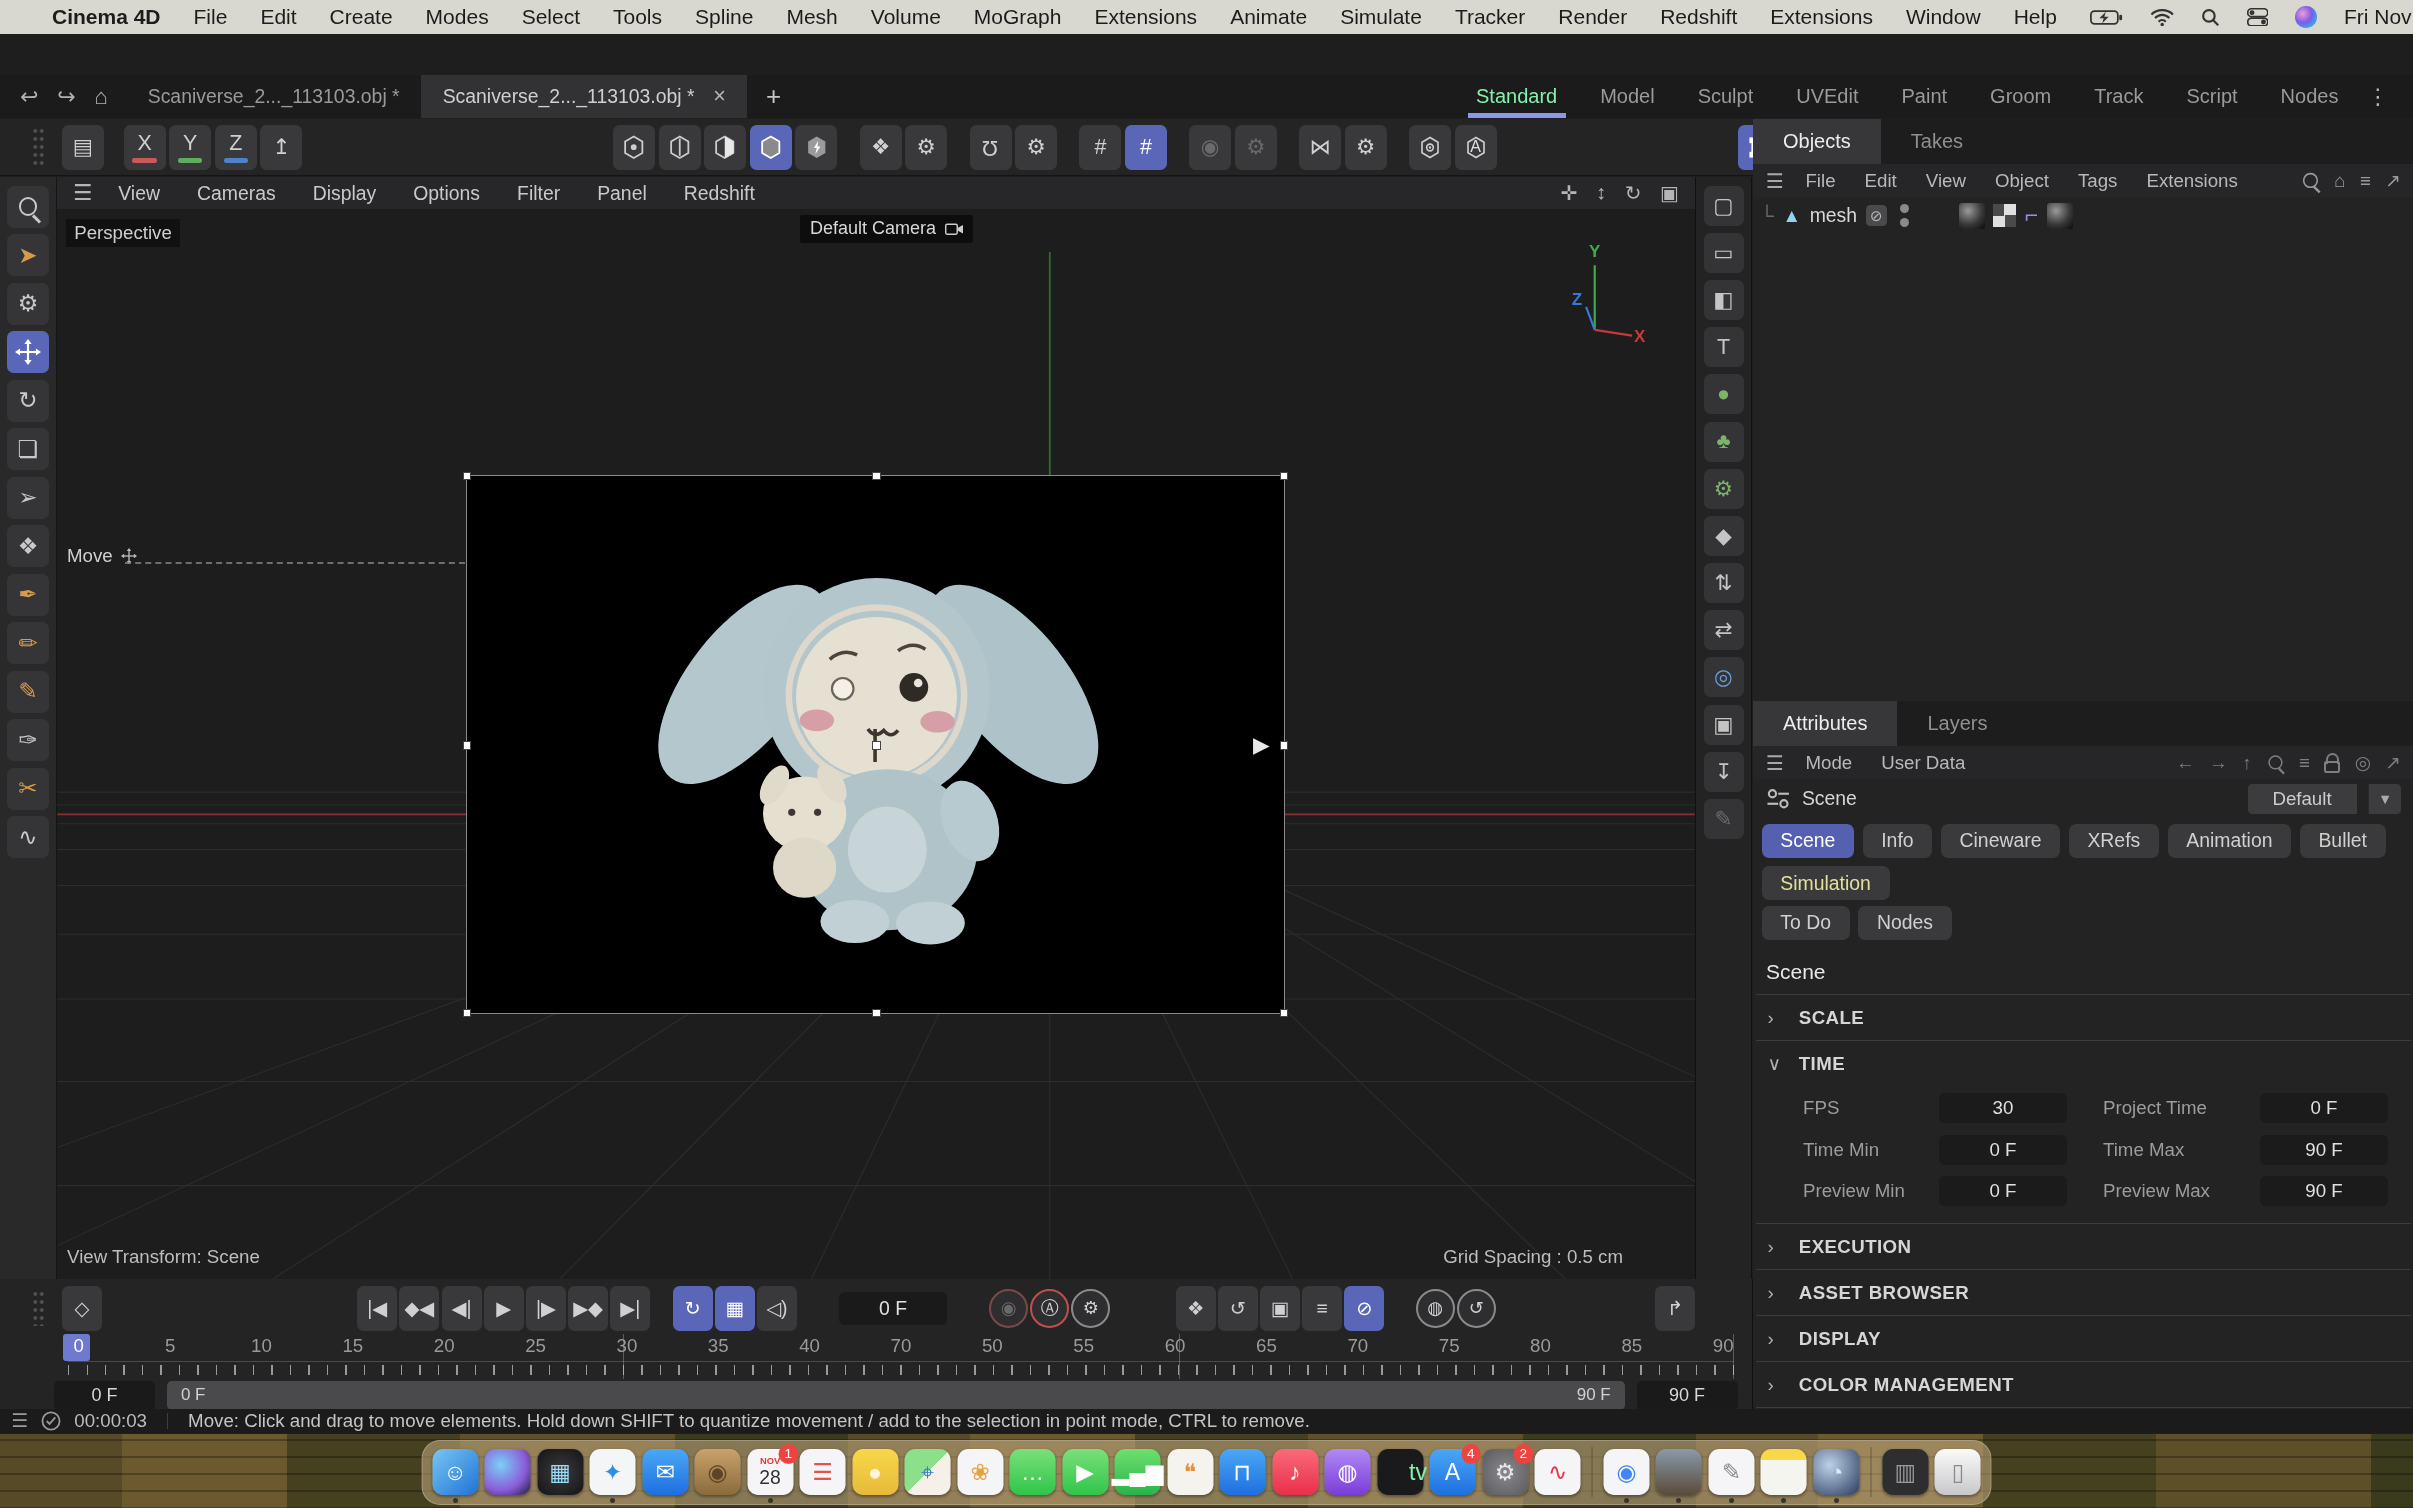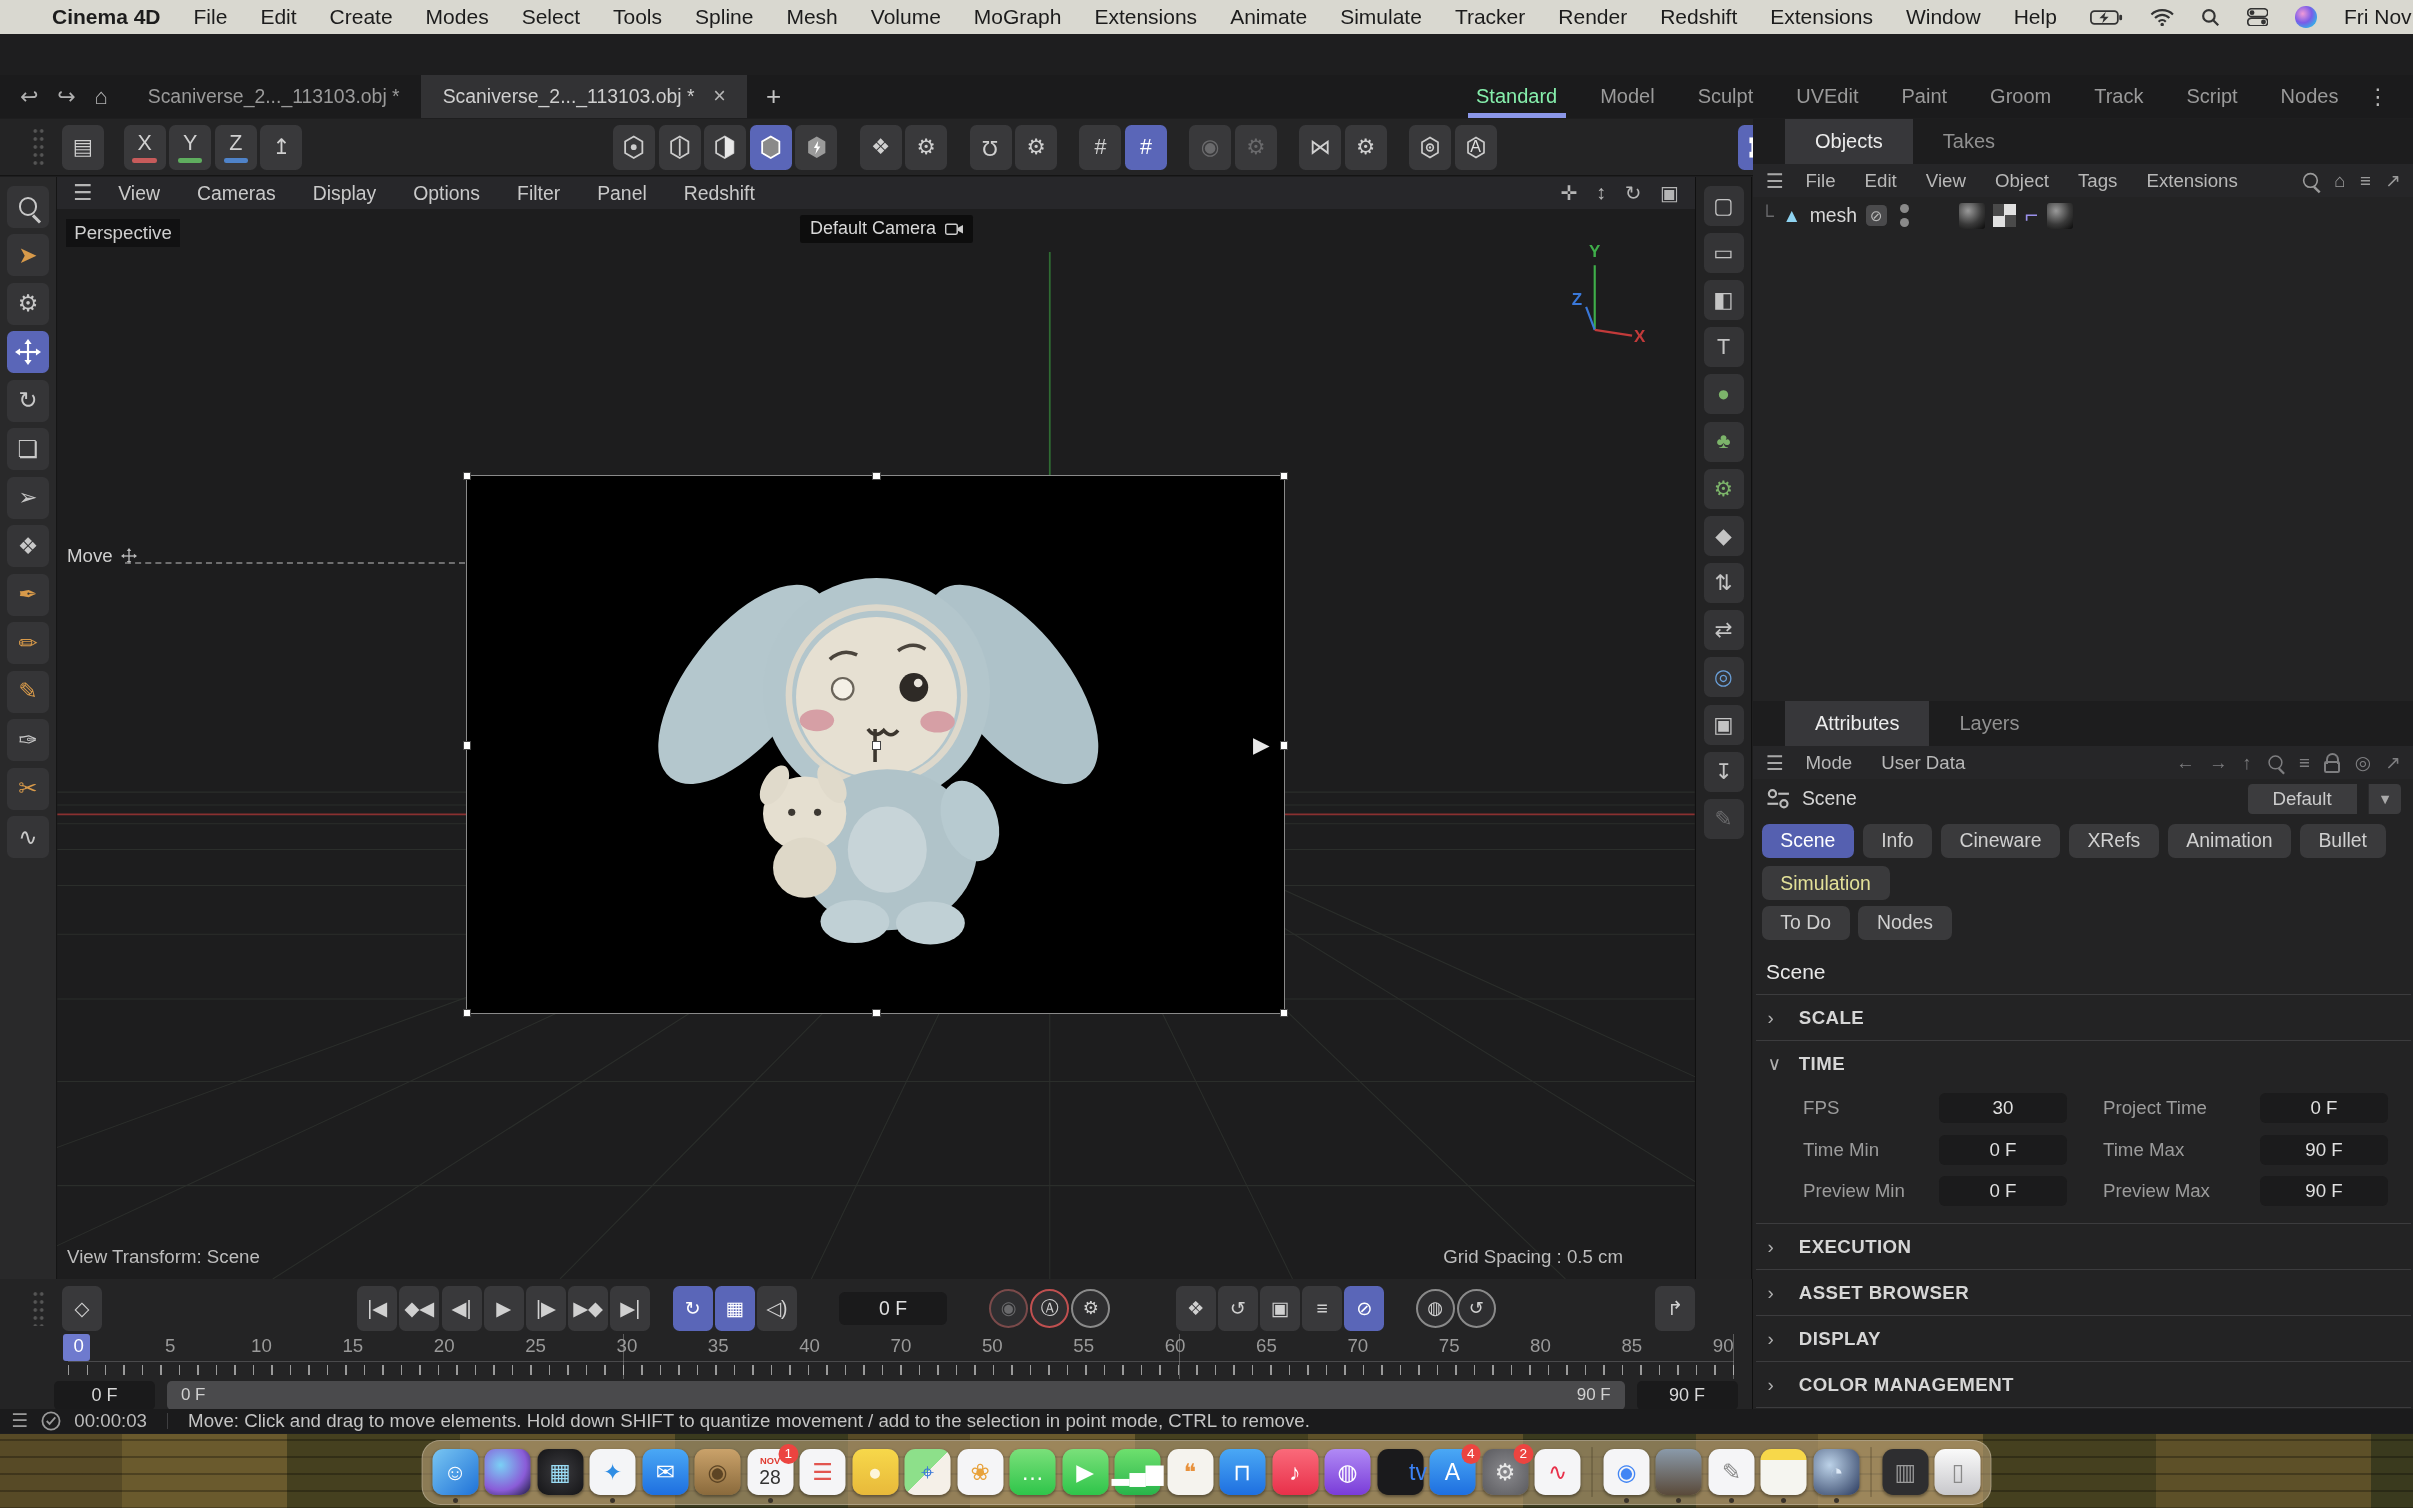--- a/index.html
+++ b/index.html
@@ -74,21 +74,21 @@
 
   
   .sidestrip { position:absolute; left:1695px; top:177px; width:57px; height:1102px; background:#232324; border-left:0.7px solid #101010; border-right:0.7px solid #101010; display:flex; flex-direction:column; align-items:center; padding-top:8.6px; gap:7.2px; }
   .sbtn { width:40px; height:40px; border-radius:6.5px; background:#343436; color:#c4c4c4; display:flex; align-items:center; justify-content:center; font-size:21.5px; flex:none; }
   .sbtn .grn { color:#7cb46a; } .sbtn .blu { color:#6a9fd8; }
 
   
   .rpanel { position:absolute; left:1753px; top:119px; width:661px; height:1291px; background:#232324; }
   .ptabs { height:45px; background:#1d1d1e; display:flex; align-items:stretch; font-size:20px; color:#909090; }
   .ptab { display:flex; align-items:center; padding:0 30px; }
-  .ptab.active { background:#37373a; color:#ececec;margin-left:32px; }
+  .ptab.active { background:#37373a; color:#ececec; }
   .pmenu { height:33px; display:flex; align-items:center; padding:0 13px; gap:0; font-size:18.7px; color:#b8b8b8; background:#262628; }
   .pmenu .burger { font-size:20px; margin-right:21.5px; color:#a8a8a8; }
   .pmenu .pmi { margin-right:29px; }
   .pmicons { margin-left:auto; display:flex; gap:14.4px; align-items:center; font-size:18.7px; color:#9a9a9a; }
   .objrow { height:37px; display:flex; align-items:center; padding:0 7.2px; gap:8.6px; font-size:19.4px; color:#d8d8d8; }
   .meshtri { color:#8fd4f2; font-size:18.7px; }
   .vdots { display:flex; flex-direction:column; gap:5px; margin-left:4.3px; }
   .vdot { width:9.3px; height:9.3px; border-radius:50%; background:#8a8a8a; }
   .toggle { width:21.5px; height:21.5px; border-radius:4.3px; background:#4a4a4c; color:#bababa; font-size:15px; display:flex; align-items:center; justify-content:center; }
   .tagball { width:26px; height:26px; border-radius:2.9px; background:radial-gradient(circle at 35% 30%, #9a9a9a, #3a3a3a 55%, #0a0a0a); }
@@ -908,21 +908,21 @@
         </span>
 
         <span class="dapp" style="background: linear-gradient(rgb(176, 138, 245), rgb(122, 60, 216));">
           <span class="dglyph" style="color: rgb(255, 255, 255);">◍</span>
           <span class="dmonth"></span>
           <span class="dday"></span>
 
         </span>
 
         <span class="dapp" style="background: rgb(26, 26, 28);">
-          <span class="dglyph" style="color: #3b82f6; margin-left: 36px;">tv</span>
+          <span class="dglyph" style="color: #86efac; margin-left: 36px;">tv</span>
           <span class="dmonth"></span>
           <span class="dday"></span>
 
         </span>
 
         <span class="dapp" style="background: linear-gradient(rgb(74, 168, 245), rgb(30, 111, 224));">
           <span class="dglyph" style="color: rgb(255, 255, 255);">A</span>
           <span class="dmonth"></span>
           <span class="dday"></span>
           <span class="dbadge">4</span>

